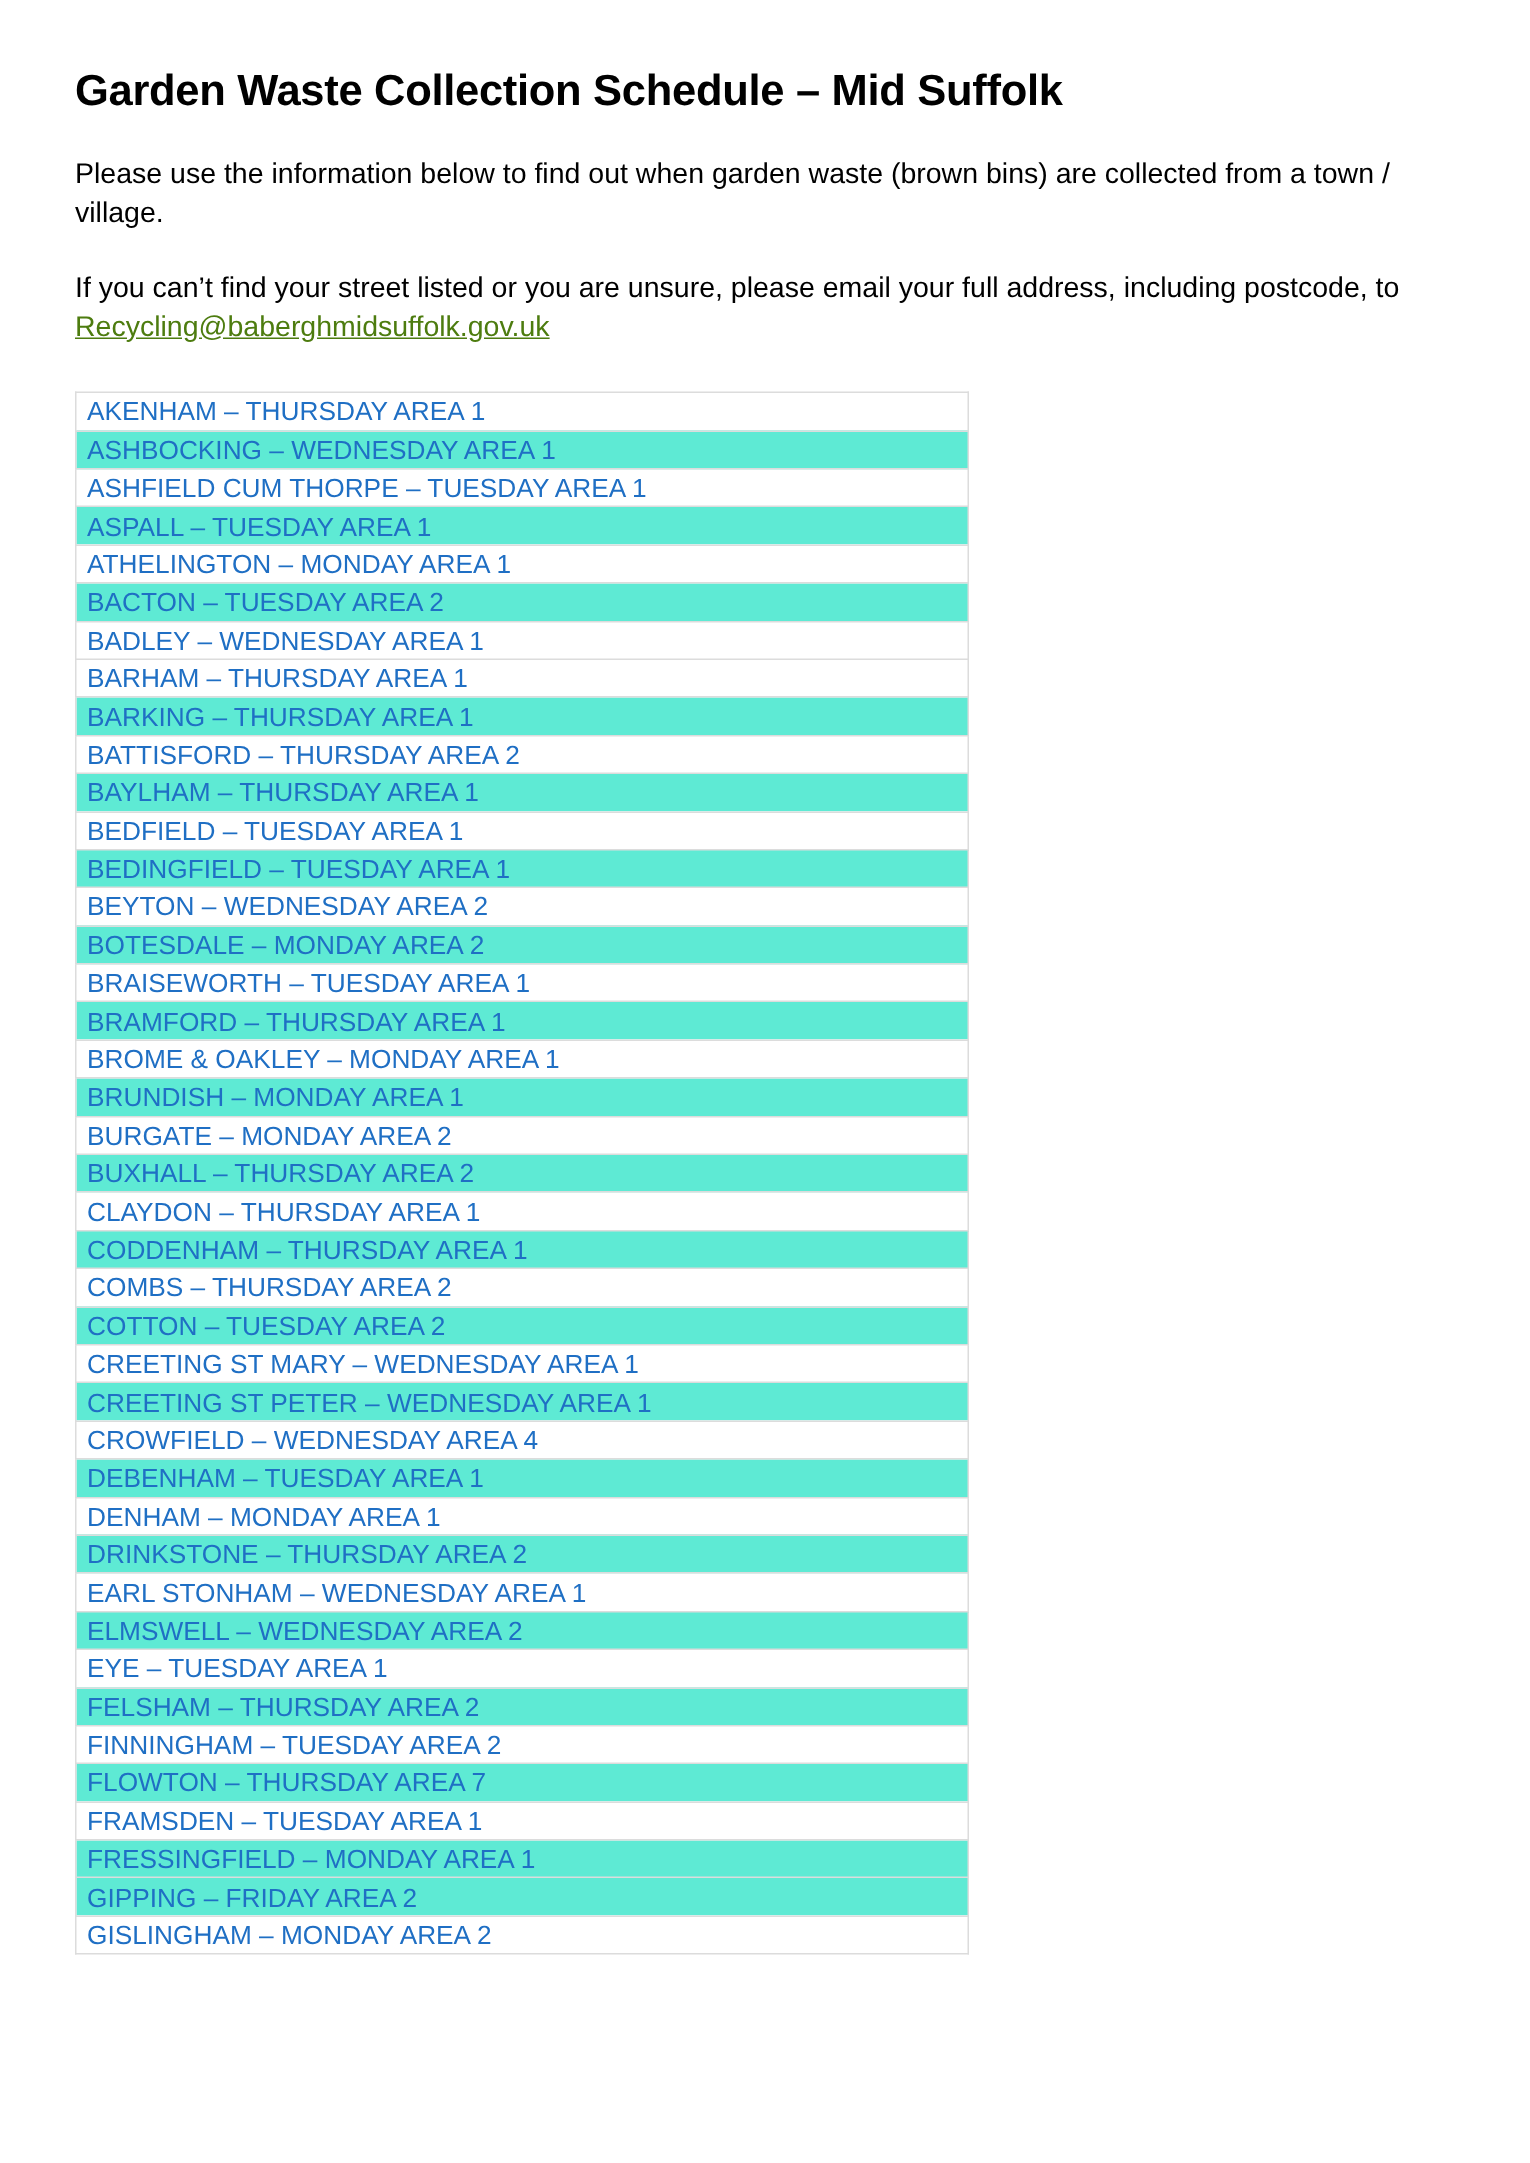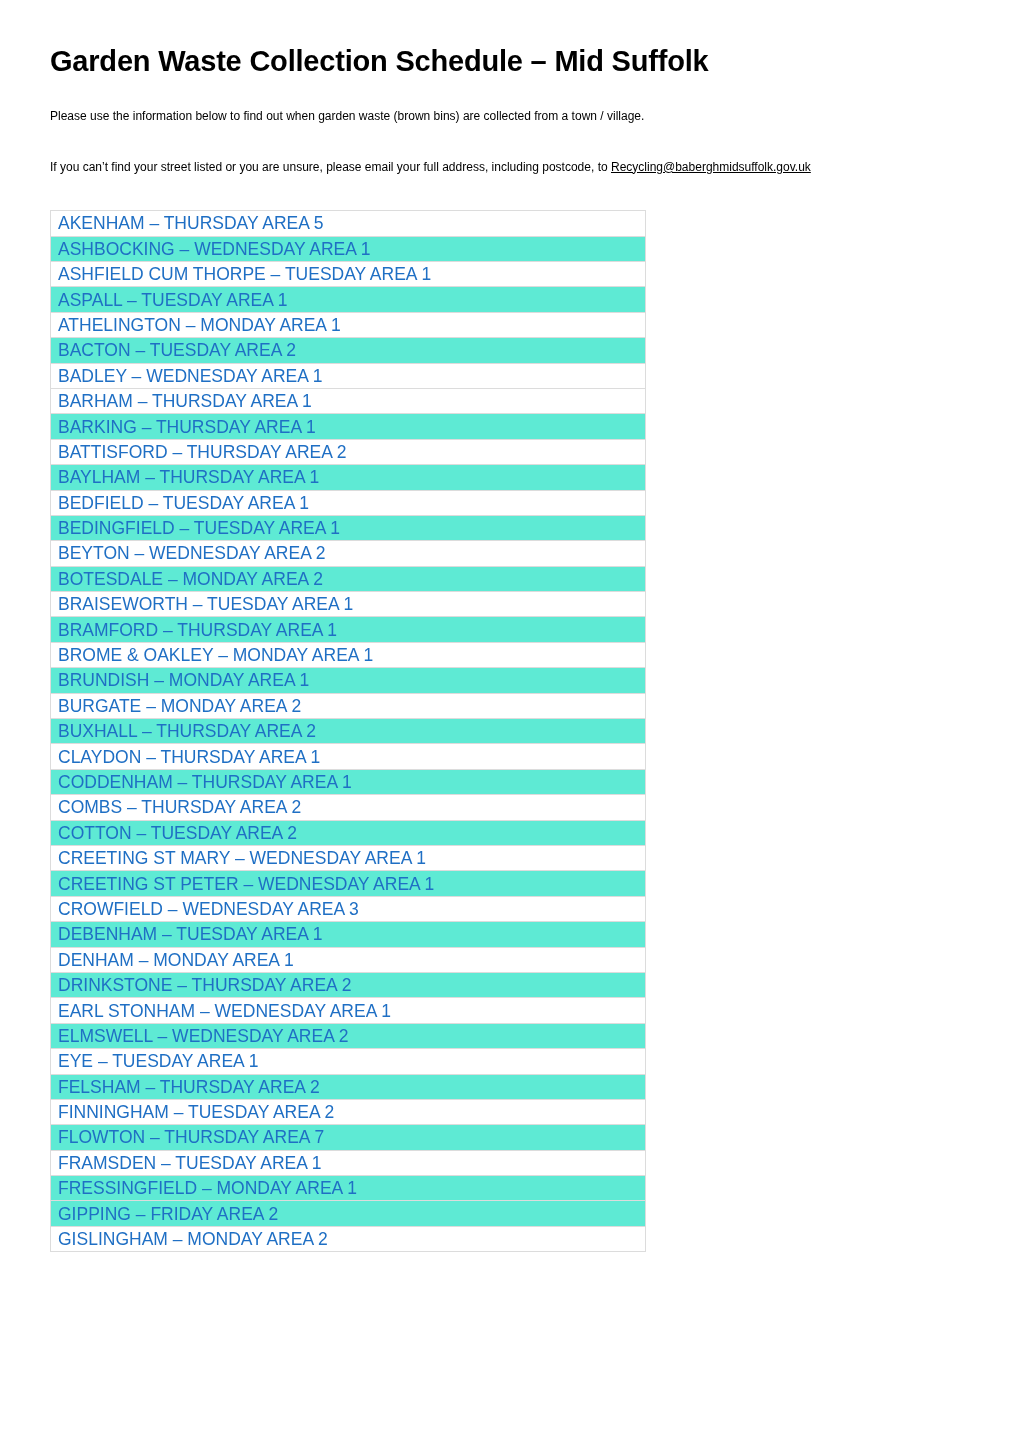--- a/index.html
+++ b/index.html
@@ -27,33 +27,33 @@
     line-height: 1.18;
     letter-spacing: -0.2px;
     margin: 0 0 0 0;
     color: #000000;
     white-space: nowrap;
   }
   .intro-block {
     margin-top: 26px;
   }
   p.para {
-    font-size: 12px;
+    font-size: 19px;
     line-height: 25.5px;
     margin: 0;
     color: #000000;
   }
   p.para + p.para {
     margin-top: 25px;
   }
   .asterisk {
     color: #ff0000;
   }
   a.email-link {
-    color: #000000;
+    color: #4d7c0f;
     text-decoration: underline;
   }
   .schedule-table {
     margin-top: 30px;
     margin-left: 0px;
     width: 596px;
     border-collapse: collapse;
     table-layout: fixed;
   }
   .schedule-table tr {
@@ -97,21 +97,21 @@
 
     <p class="para">
       <span>If you can’t find your street listed or you are unsure, please email your full address, including postcode, to </span><a class="email-link" href="#">Recycling@baberghmidsuffolk.gov.uk</a>
     </p>
 
   </div>
 
   <table class="schedule-table">
     <tbody>
         <tr class="odd">
-          <td><a class="row-link" href="#">AKENHAM – THURSDAY AREA 5</a></td>
+          <td><a class="row-link" href="#">AKENHAM – THURSDAY AREA 1</a></td>
         </tr>
         <tr class="even">
           <td><a class="row-link" href="#">ASHBOCKING – WEDNESDAY AREA 1</a></td>
         </tr>
         <tr class="odd">
           <td><a class="row-link" href="#">ASHFIELD CUM THORPE – TUESDAY AREA 1</a></td>
         </tr>
         <tr class="even">
           <td><a class="row-link" href="#">ASPALL – TUESDAY AREA 1</a></td>
         </tr>
@@ -178,21 +178,21 @@
         <tr class="even">
           <td><a class="row-link" href="#">COTTON – TUESDAY AREA 2</a></td>
         </tr>
         <tr class="odd">
           <td><a class="row-link" href="#">CREETING ST MARY – WEDNESDAY AREA 1</a></td>
         </tr>
         <tr class="even">
           <td><a class="row-link" href="#">CREETING ST PETER – WEDNESDAY AREA 1</a></td>
         </tr>
         <tr class="odd">
-          <td><a class="row-link" href="#">CROWFIELD – WEDNESDAY AREA 3</a></td>
+          <td><a class="row-link" href="#">CROWFIELD – WEDNESDAY AREA 4</a></td>
         </tr>
         <tr class="even">
           <td><a class="row-link" href="#">DEBENHAM – TUESDAY AREA 1</a></td>
         </tr>
         <tr class="odd">
           <td><a class="row-link" href="#">DENHAM – MONDAY AREA 1</a></td>
         </tr>
         <tr class="even">
           <td><a class="row-link" href="#">DRINKSTONE – THURSDAY AREA 2</a></td>
         </tr>

